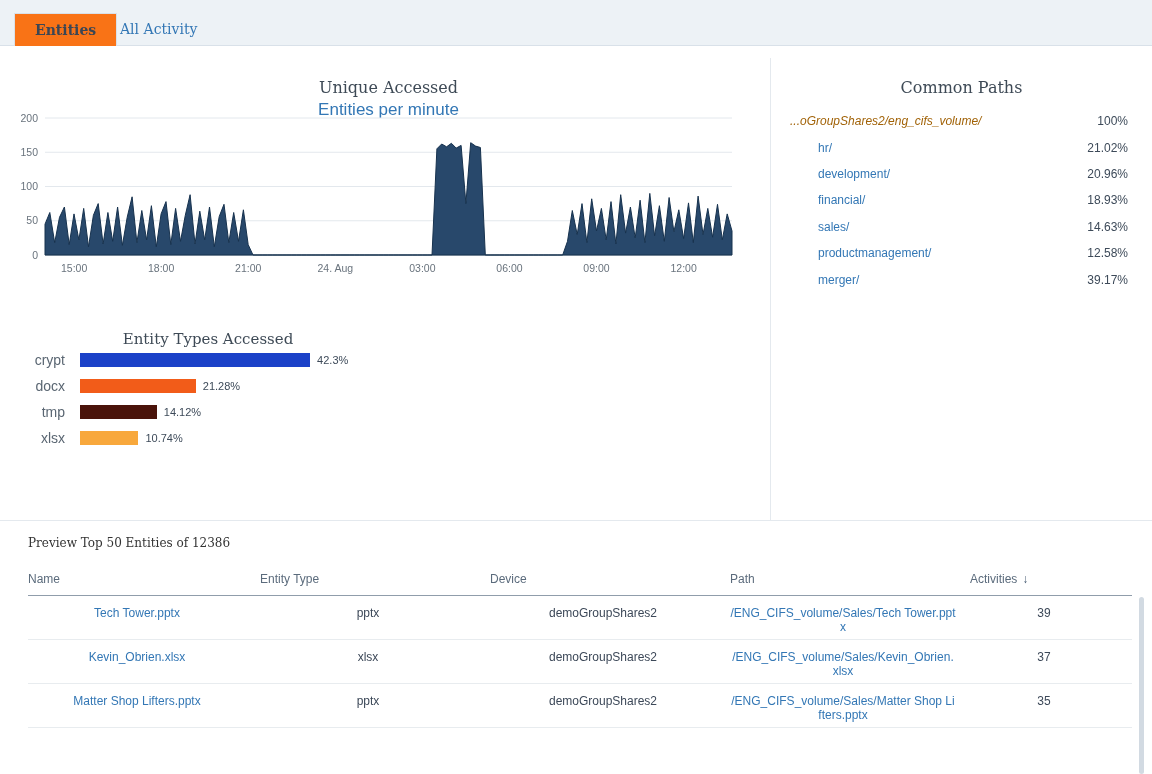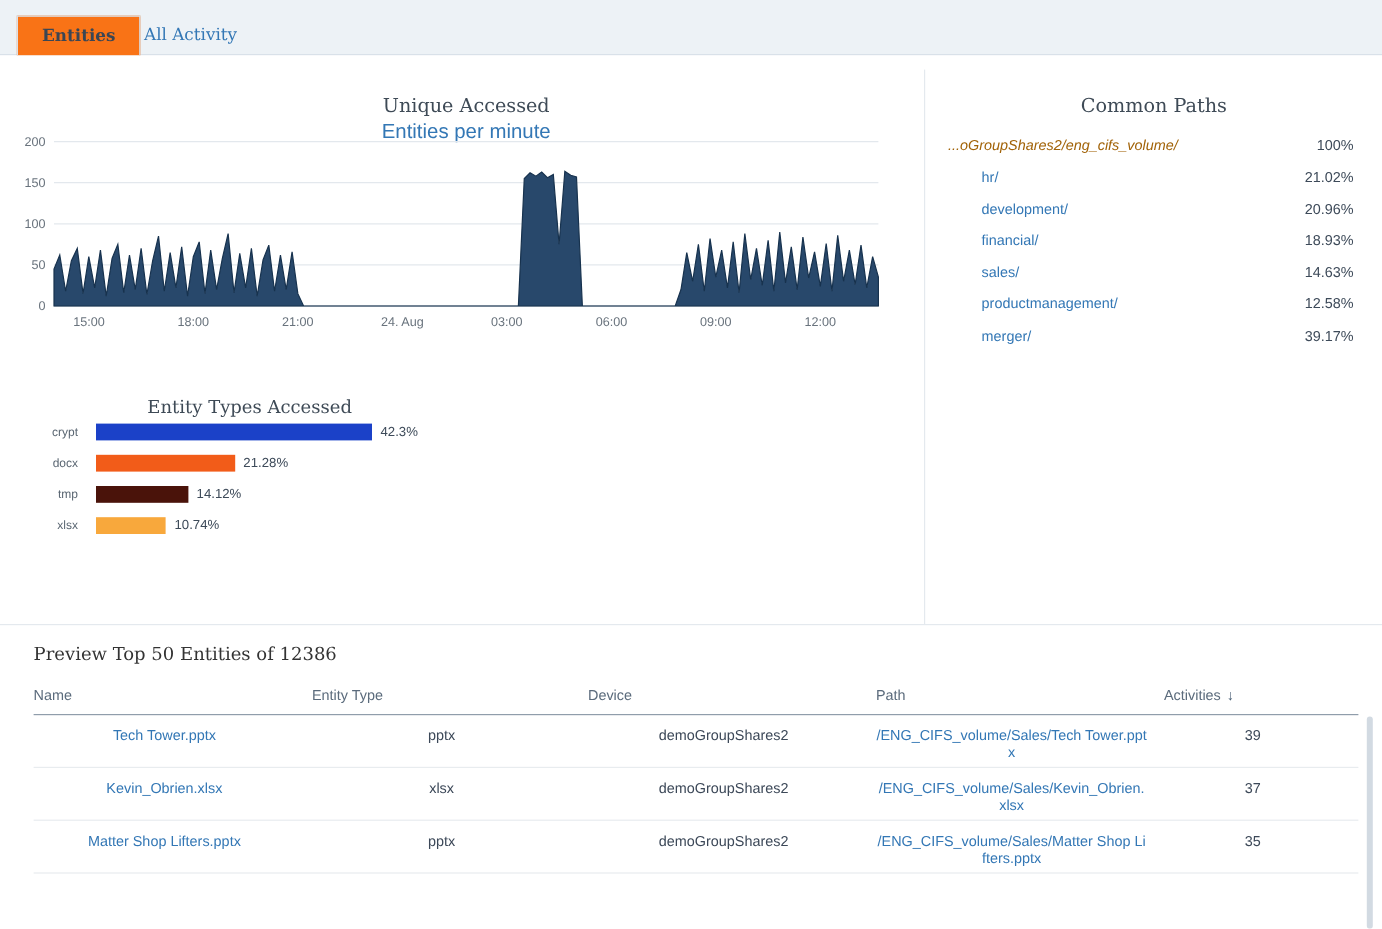--- a/index.html
+++ b/index.html
@@ -20,38 +20,38 @@
   .ue-head { position:absolute; top:78px; left:45px; width:687px; text-align:center; }
   .ue-title { font-size:16px; color:#3e4a56; }
   .ue-sub { font-size:17px; color:#3377b5; margin-top:3px; font-family:"Liberation Sans",sans-serif; }
   .ts-chart { position:absolute; top:112px; left:0; width:740px; height:172px; }
   svg text { font-family:"Liberation Sans", sans-serif; }
 
   
   .et-title { position:absolute; top:306px; left:28px; width:360px; text-align:center; font-size:15px; color:#3e4a56;margin-top:24px; }
   .et-wrap { position:absolute; top:347px; left:0; width:480px; }
   .et-row { display:flex; align-items:center; height:26px; }
-  .et-label { width:65px; text-align:right; font-size:10px; color:#5a6672; flex:none; }
+  .et-label { width:65px; text-align:right; font-size:14px; color:#5a6672; flex:none; }
   .et-bar { height:14px; margin-left:15px; flex:none; }
   .et-pct { margin-left:7px; font-size:11px; color:#3d4a59; }
   .et-row.muted .et-label, .et-row.muted .et-pct { color:#b9c1c9; }
 
   
   .div-v { position:absolute; left:770px; top:58px; width:1px; height:462px; background:#e4e9ee; }
   .div-h { position:absolute; left:0; top:520px; width:1152px; height:1px; background:#e4e9ee; }
   .cp-title { position:absolute; top:78px; left:771px; width:381px; text-align:center; font-size:16px; color:#3e4a56; }
   .cp-list { position:absolute; top:108px; left:790px; width:338px; }
   .cp-row { display:flex; justify-content:space-between; align-items:center; height:26.4px; font-size:12px; }
   .cp-path { color:#3377b5; cursor:pointer; white-space:nowrap; }
   .cp-row.root .cp-path { color:#a16207; cursor:default;font-style:italic; }
   .cp-row:not(.root) .cp-path { padding-left:28px; }
   .cp-pct { color:#3d4a59; }
 
   
-  .pv-title { position:absolute; top:536px; left:28px; font-size:15px; color:#333; }
+  .pv-title { position:absolute; top:536px; left:28px; font-size:12px; color:#333; }
   .tbl { position:absolute; top:567px; left:28px; width:1104px; border-collapse:collapse; table-layout:fixed; font-size:12px; }
   .tbl th { text-align:left; font-weight:normal; color:#5b6b7c; font-size:12px; padding:5px 8px 9px 0;
             border-bottom:1px solid #909dab; cursor:pointer; }
   .tbl td { vertical-align:top; padding:10px 14px 0 0; height:44px; border-bottom:1px solid #e8ecef;
             color:#3c4858; line-height:14px;text-align:center; }
   .tbl .link { color:#3377b5; cursor:pointer; }
   .td-path { word-break:break-all; }
   .sort { margin-left:5px; color:#4a5f75; }
   .sb { position:absolute; left:1139px; top:597px; width:5px; height:177px; background:#d2dae2; border-radius:3px; }
 </style>

